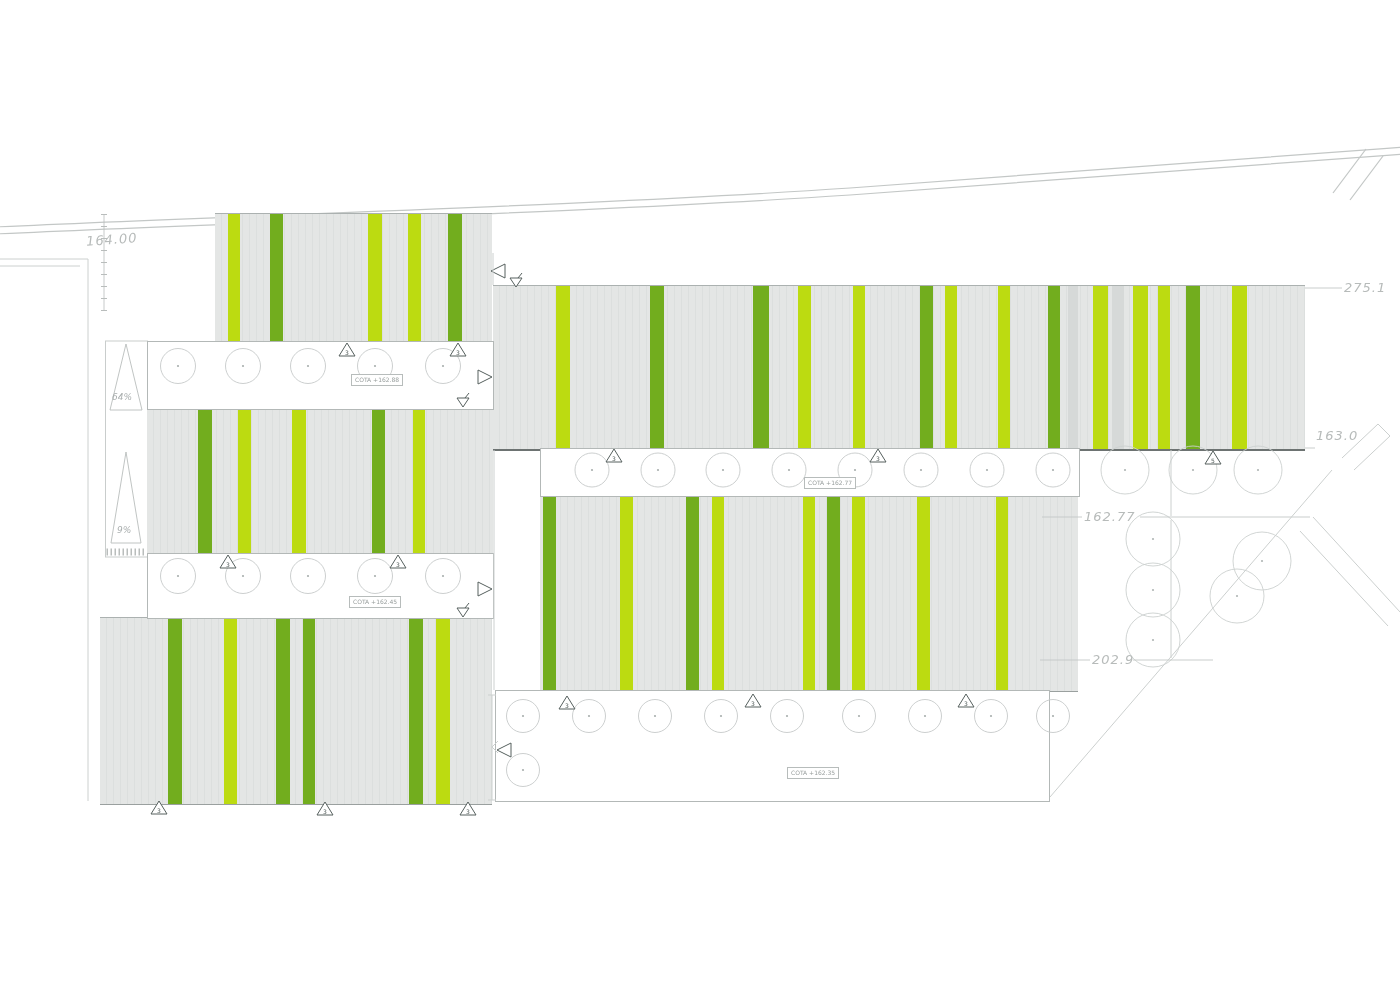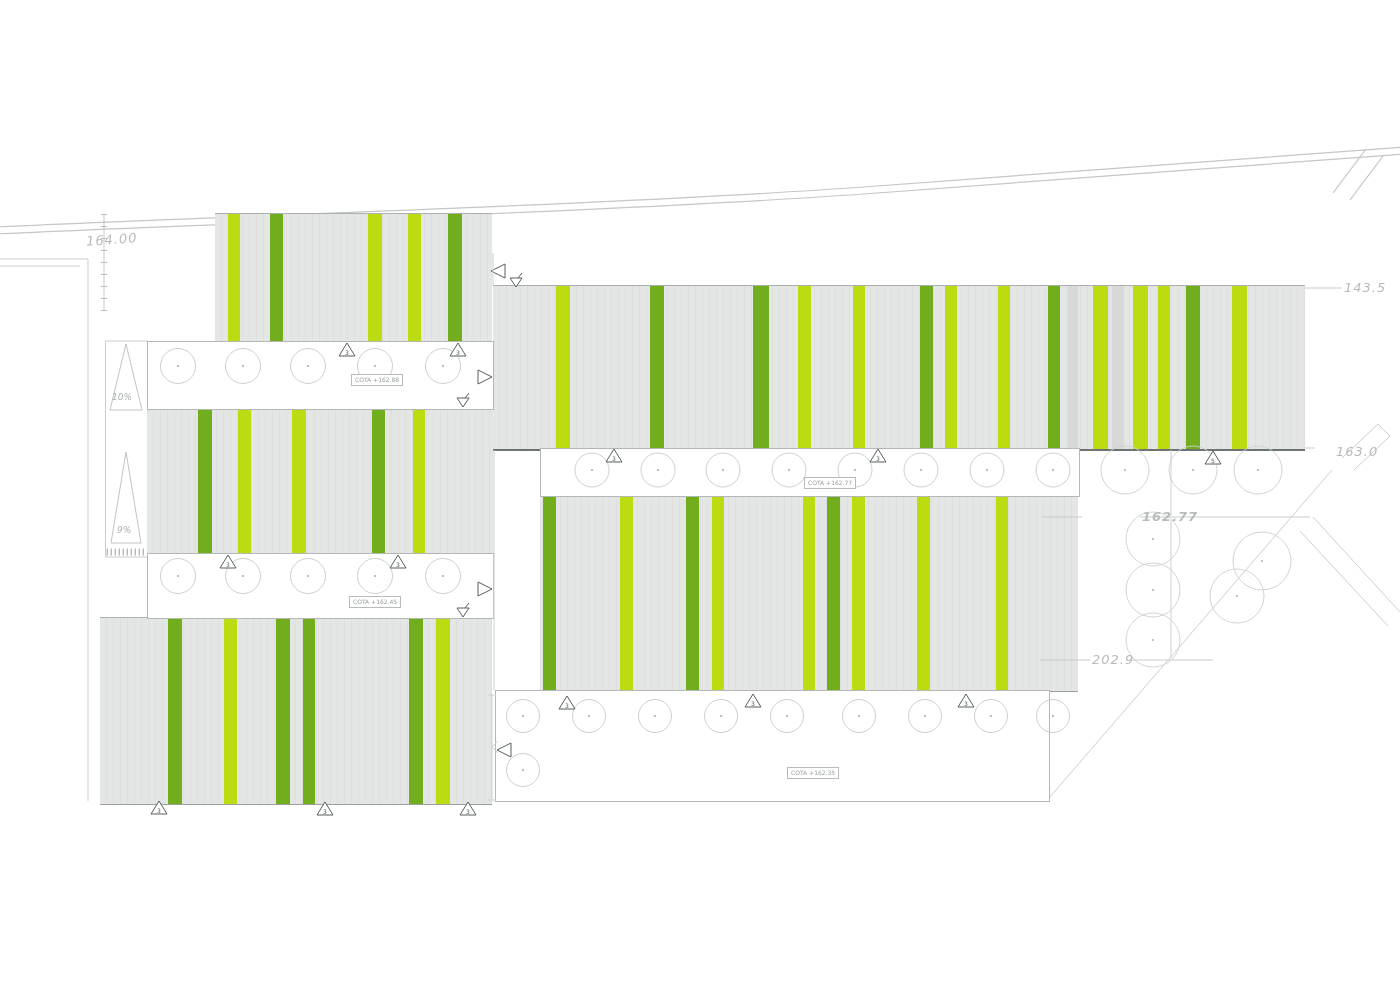--- a/index.html
+++ b/index.html
@@ -225,25 +225,25 @@
       <line x1="1378" y1="424" x2="1390" y2="436" stroke="#ccd0cf" stroke-width="1"></line>
       <line x1="492" y1="695" x2="492" y2="800" stroke="#ccd0cf" stroke-width="1"></line>
       <line x1="488" y1="695" x2="496" y2="695" stroke="#ccd0cf" stroke-width="1"></line>
       <line x1="488" y1="800" x2="496" y2="800" stroke="#ccd0cf" stroke-width="1"></line>
       <line x1="492" y1="747" x2="498" y2="741" stroke="#ccd0cf" stroke-width="1"></line>
       <line x1="492" y1="747" x2="498" y2="753" stroke="#ccd0cf" stroke-width="1"></line>
     </svg>
 
   <div class="labels-layer">
     <div class="elev-label" style="left:86px;top:232px;transform:rotate(-4deg);">164.00</div>
-    <div class="elev-label" style="left:1344px;top:280px;">143.5</div>
-    <div class="elev-label" style="left:1316px;top:444px;margin-left:20px;">163.0</div>
-    <div class="elev-label" style="left:1142px;top:509px;font-weight:bold;">162.77</div>
+    <div class="elev-label" style="left:1344px;top:280px;">275.1</div>
+    <div class="elev-label" style="left:1316px;top:428px;">163.0</div>
+    <div class="elev-label" style="left:1084px;top:509px;">162.77</div>
     <div class="elev-label" style="left:1092px;top:652px;">202.9</div>
-    <div class="slope-label" style="left:112px;top:392px;">10%</div>
+    <div class="slope-label" style="left:112px;top:392px;">64%</div>
     <div class="slope-label" style="left:117px;top:525px;">9%</div>
 
     <div class="cota-box" style="left:351px;top:374px;">COTA +162.88</div>
     <div class="cota-box" style="left:349px;top:596px;">COTA +162.45</div>
     <div class="cota-box" style="left:804px;top:477px;">COTA +162.77</div>
     <div class="cota-box" style="left:787px;top:767px;">COTA +162.35</div>
   </div>
 </div>
 
 </body></html>

